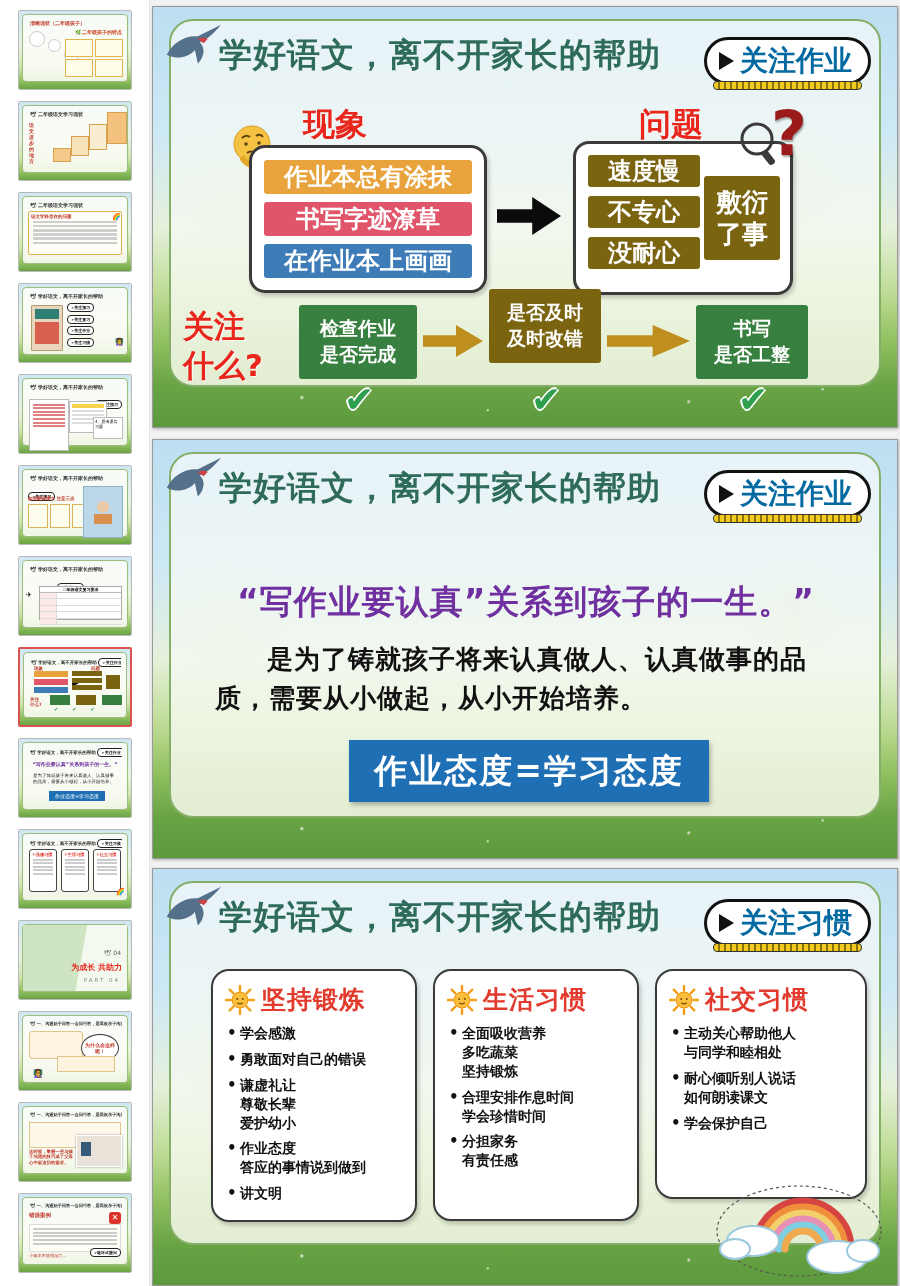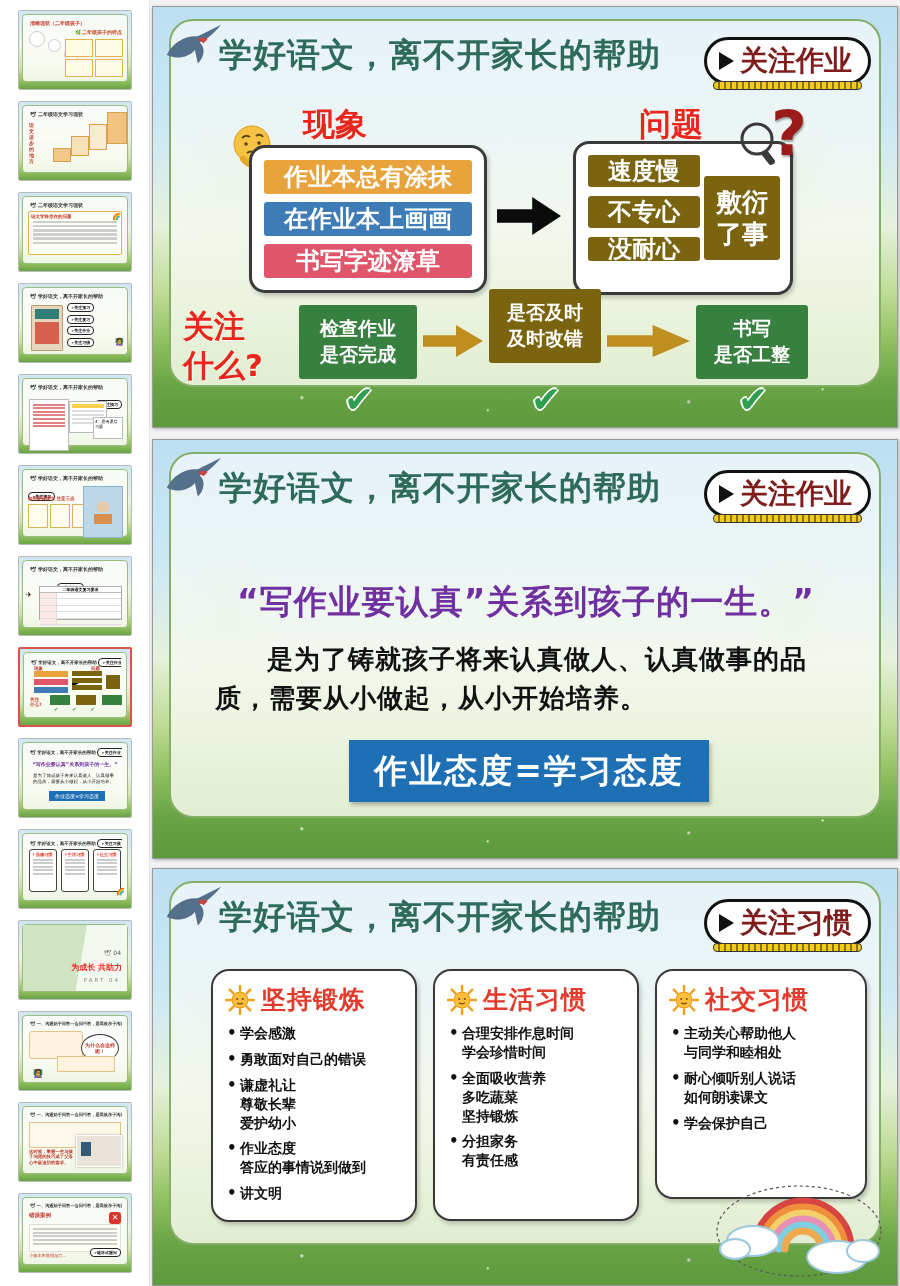--- a/index.html
+++ b/index.html
@@ -62,21 +62,21 @@
     position:absolute;right:26px;top:30px;height:42px;
     background:#fff;border:3px solid #111;border-radius:24px;
     display:flex;align-items:center;padding:0 16px 0 12px;gap:6px;
   }
   .badge::after{
     content:"";position:absolute;left:6px;right:6px;bottom:-8px;height:7px;border-radius:4px;
     background:repeating-linear-gradient(90deg,#f2cb1d 0 4px,#8a7207 4px 6px);
     border:1px solid #333;
   }
   .badge .tri{width:0;height:0;border-left:15px solid #111;border-top:9px solid transparent;border-bottom:9px solid transparent;}
-  .badge .blabel{font-size:28px;font-weight:bold;color:#7f1d1d;white-space:nowrap;}
+  .badge .blabel{font-size:28px;font-weight:bold;color:#0369a1;white-space:nowrap;}
   .red-label{position:absolute;font-weight:bold;color:#e8261c;
     text-shadow:1px 1px 0 rgba(255,255,255,.8);}
   .fancy-box{
     position:absolute;background:#fff;border:3px solid #3a3a3a;border-radius:16px;
     box-shadow:2px 3px 4px rgba(0,0,0,.2);
   }
   .bar{border-radius:3px;color:#fff;font-weight:bold;font-size:24px;
     display:flex;align-items:center;justify-content:center;white-space:nowrap;font-family:Liberation Serif, serif;}
   .olive-box{background:#7a6410;color:#fff;font-weight:bold;border-radius:3px;
     display:flex;align-items:center;justify-content:center;white-space:nowrap;}
@@ -386,32 +386,32 @@
       <path d="M11 13 q4 -4 8 -1 M25 11 q4 -3 7 1" stroke="#5c4312" stroke-width="2" fill="none"></path>
       <circle cx="15" cy="19" r="1.8" fill="#5c4312"></circle>
         <circle cx="28" cy="18" r="1.8" fill="#5c4312"></circle>
       <path d="M16 28 q4 -3 8 0" stroke="#5c4312" stroke-width="2" fill="none"></path>
       <path d="M12 34 q6 8 14 6" stroke="#e3a82a" stroke-width="6" fill="none" stroke-linecap="round"></path>
     </svg>
 
     <div class="fancy-box" style="left:96px;top:138px;width:232px;height:142px;">
       <div id="phen-bars" style="position:absolute;inset:12px;display:flex;flex-direction:column;gap:8px;">
           <div class="bar" style="height: 34px; background: rgb(232, 163, 61);">作业本总有涂抹</div>
+          <div class="bar" style="height: 34px; background: rgb(224, 85, 106);">书写字迹潦草</div>
           <div class="bar" style="height: 34px; background: rgb(62, 124, 184);">在作业本上画画</div>
-          <div class="bar" style="height: 34px; background: rgb(224, 85, 106);">书写字迹潦草</div>
         </div>
     </div>
 
     <div class="arrow" style="position:absolute;left:344px;top:190px;width:64px;height:38px;background:#0b0b0b;"></div>
 
     <div class="fancy-box" style="left:420px;top:134px;width:214px;height:148px;">
       <div id="prob-boxes" style="position:absolute;left:12px;top:11px;width:112px;display:flex;flex-direction:column;gap:9px;">
           <div class="olive-box" style="height: 32px; font-size: 24px;">速度慢</div>
           <div class="olive-box" style="height: 32px; font-size: 24px;">不专心</div>
-          <div class="olive-box" style="height: 24px; font-size: 24px;">没耐心</div>
+          <div class="olive-box" style="height: 32px; font-size: 24px;">没耐心</div>
         </div>
       <div class="olive-box" id="prob-side" style="position:absolute;right:10px;top:32px;width:76px;height:84px;
            flex-direction:column;font-size:26px;line-height:1.25;">
           <div>敷衍</div>
           <div>了事</div>
         </div>
     </div>
 
     <div class="qmark" style="left:584px;top:96px;">
       <span class="q">?</span>
@@ -532,27 +532,27 @@
               </g>
               <circle cx="16" cy="16" r="8.5" fill="#fbbf3c" stroke="#f08c00"></circle>
               <circle cx="13" cy="15" r="1.1" fill="#7a4b07"></circle>
               <circle cx="19" cy="15" r="1.1" fill="#7a4b07"></circle>
               <path d="M13 19 q3 2.4 6 0" stroke="#7a4b07" stroke-width="1.3" fill="none"></path>
             </svg>
             <span class="habit-title">生活习惯</span>
           </div>
           <ul class="habit-list">
             <li>
-              <div>合理安排作息时间</div>
-              <div>学会珍惜时间</div>
-            </li>
-            <li>
               <div>全面吸收营养</div>
               <div>多吃蔬菜</div>
               <div>坚持锻炼</div>
+            </li>
+            <li>
+              <div>合理安排作息时间</div>
+              <div>学会珍惜时间</div>
             </li>
             <li>
               <div>分担家务</div>
               <div>有责任感</div>
             </li>
           </ul>
         </div>
         <div class="habit-card" style="left: 502px; top: 100px; width: 212px; min-height: 230px;">
           <div class="habit-head">
             <svg width="30" height="30" viewBox="0 0 32 32">

